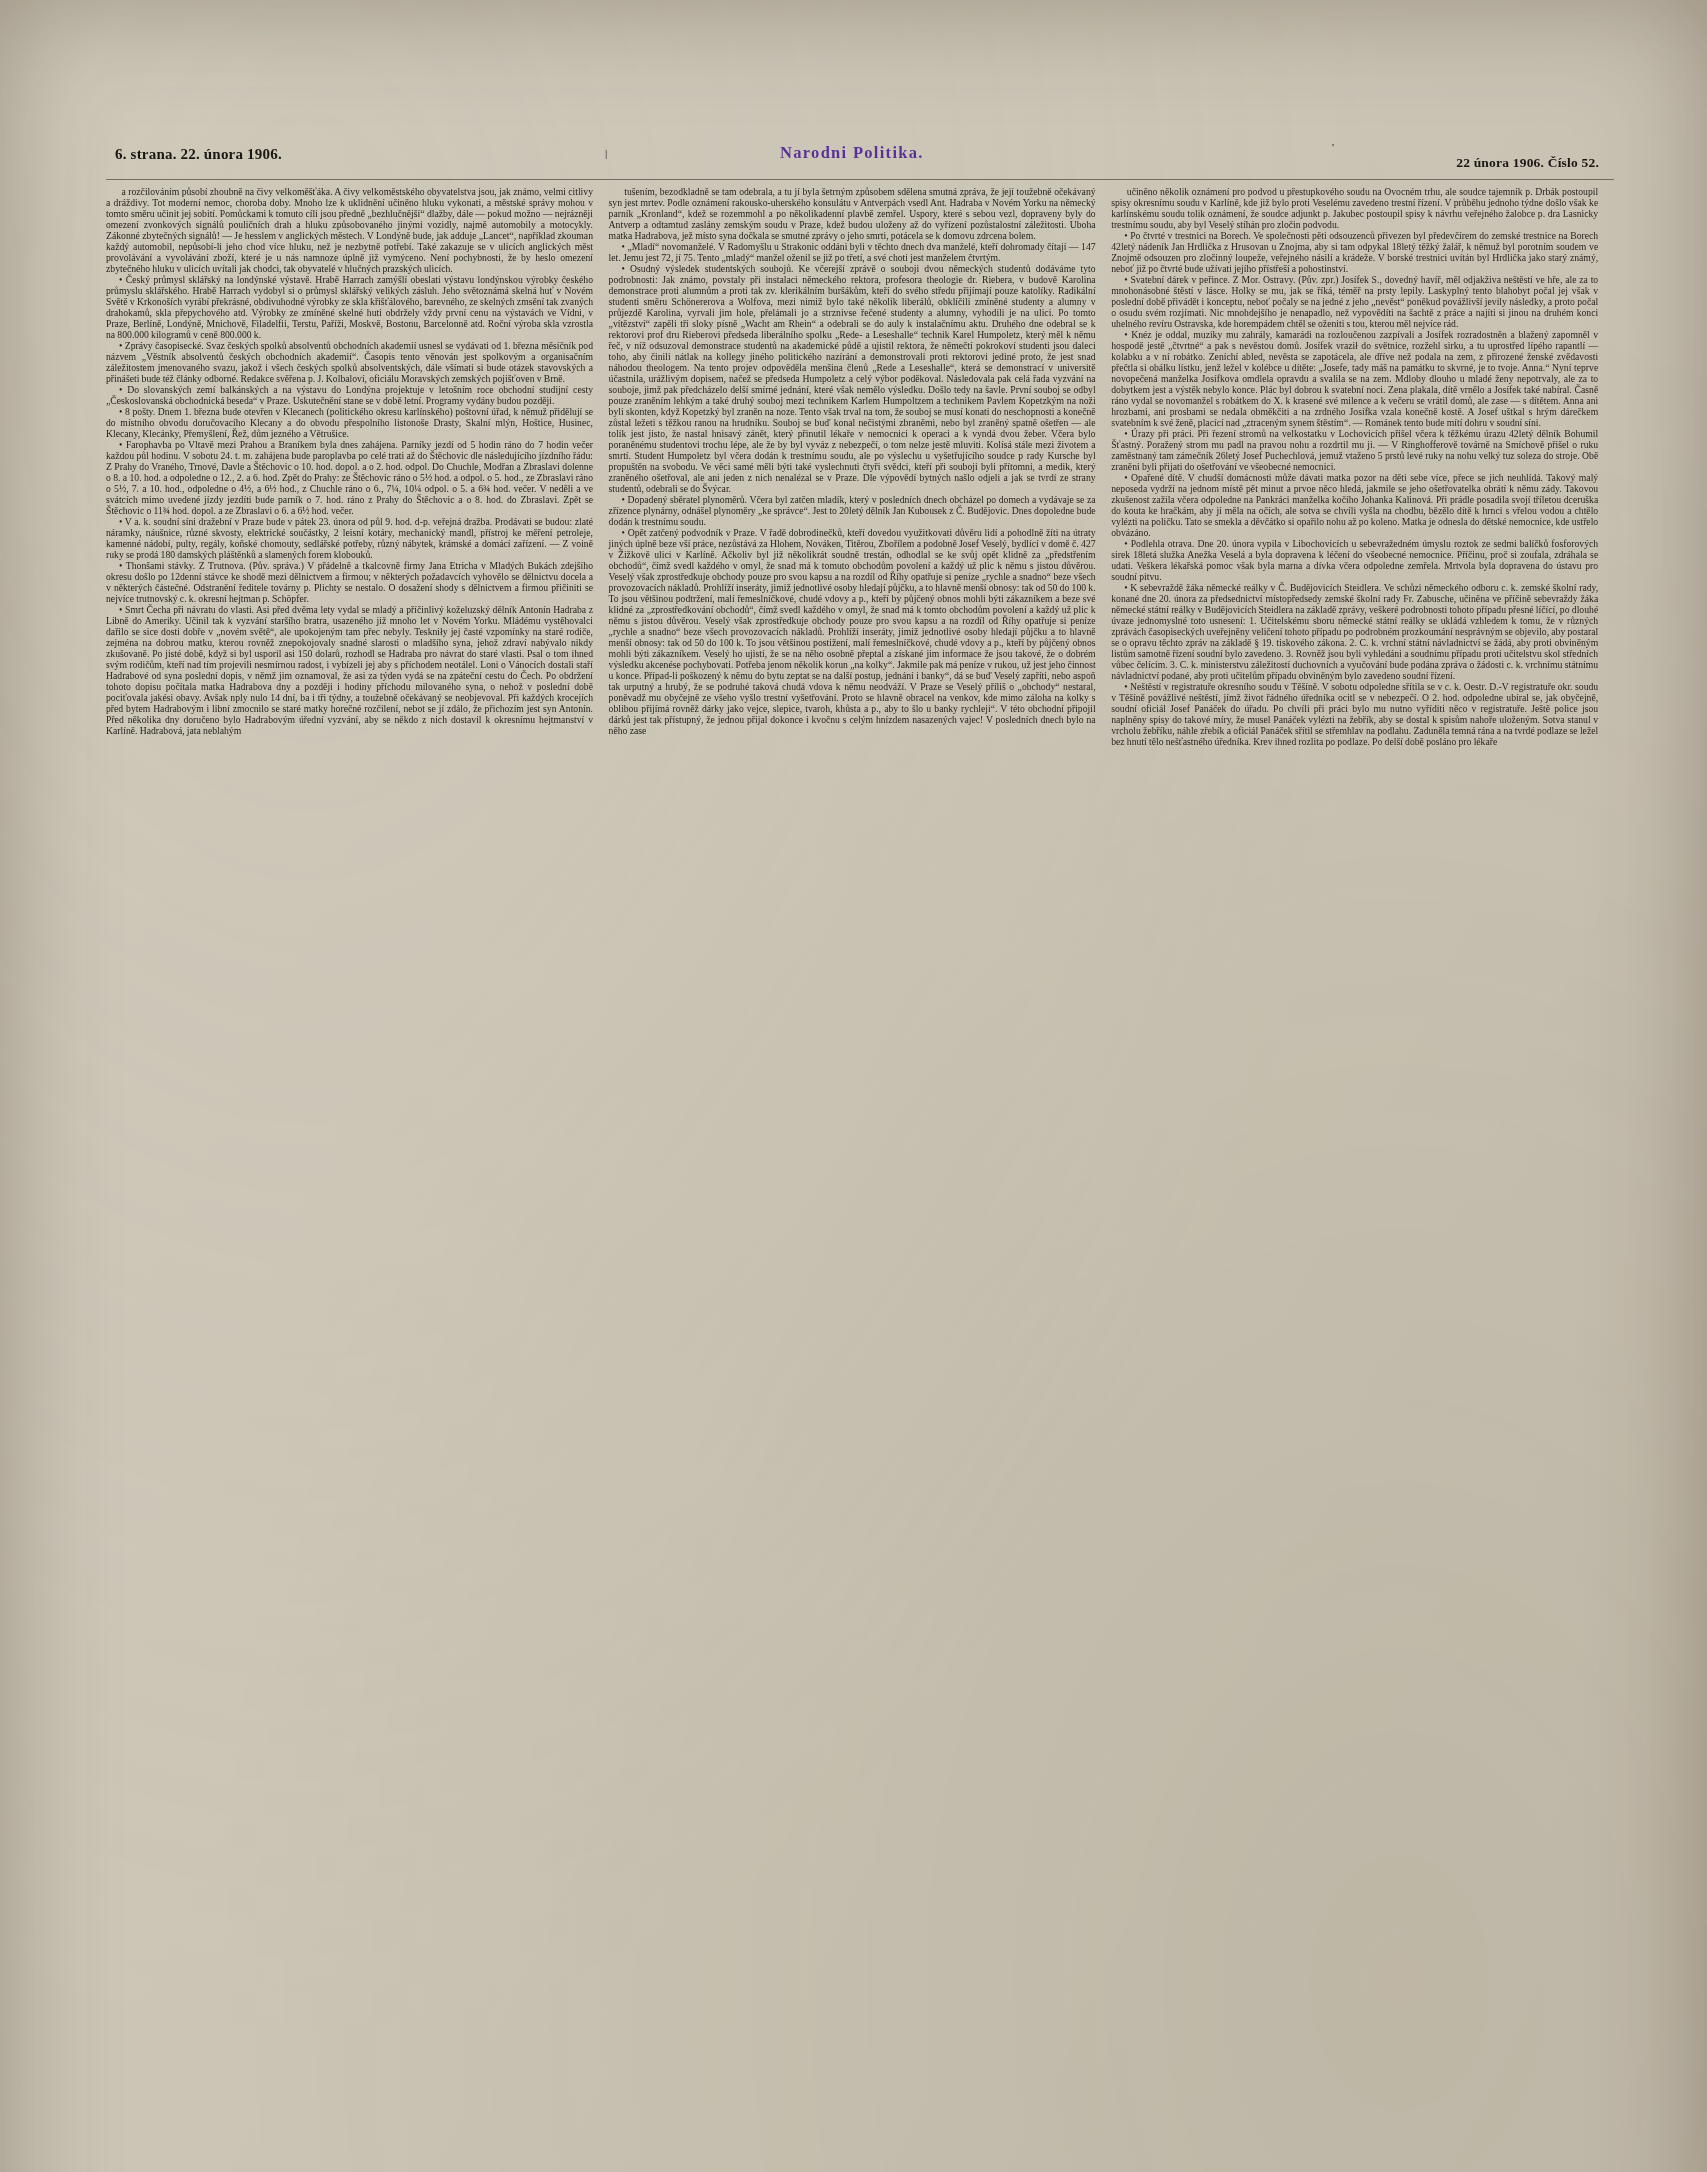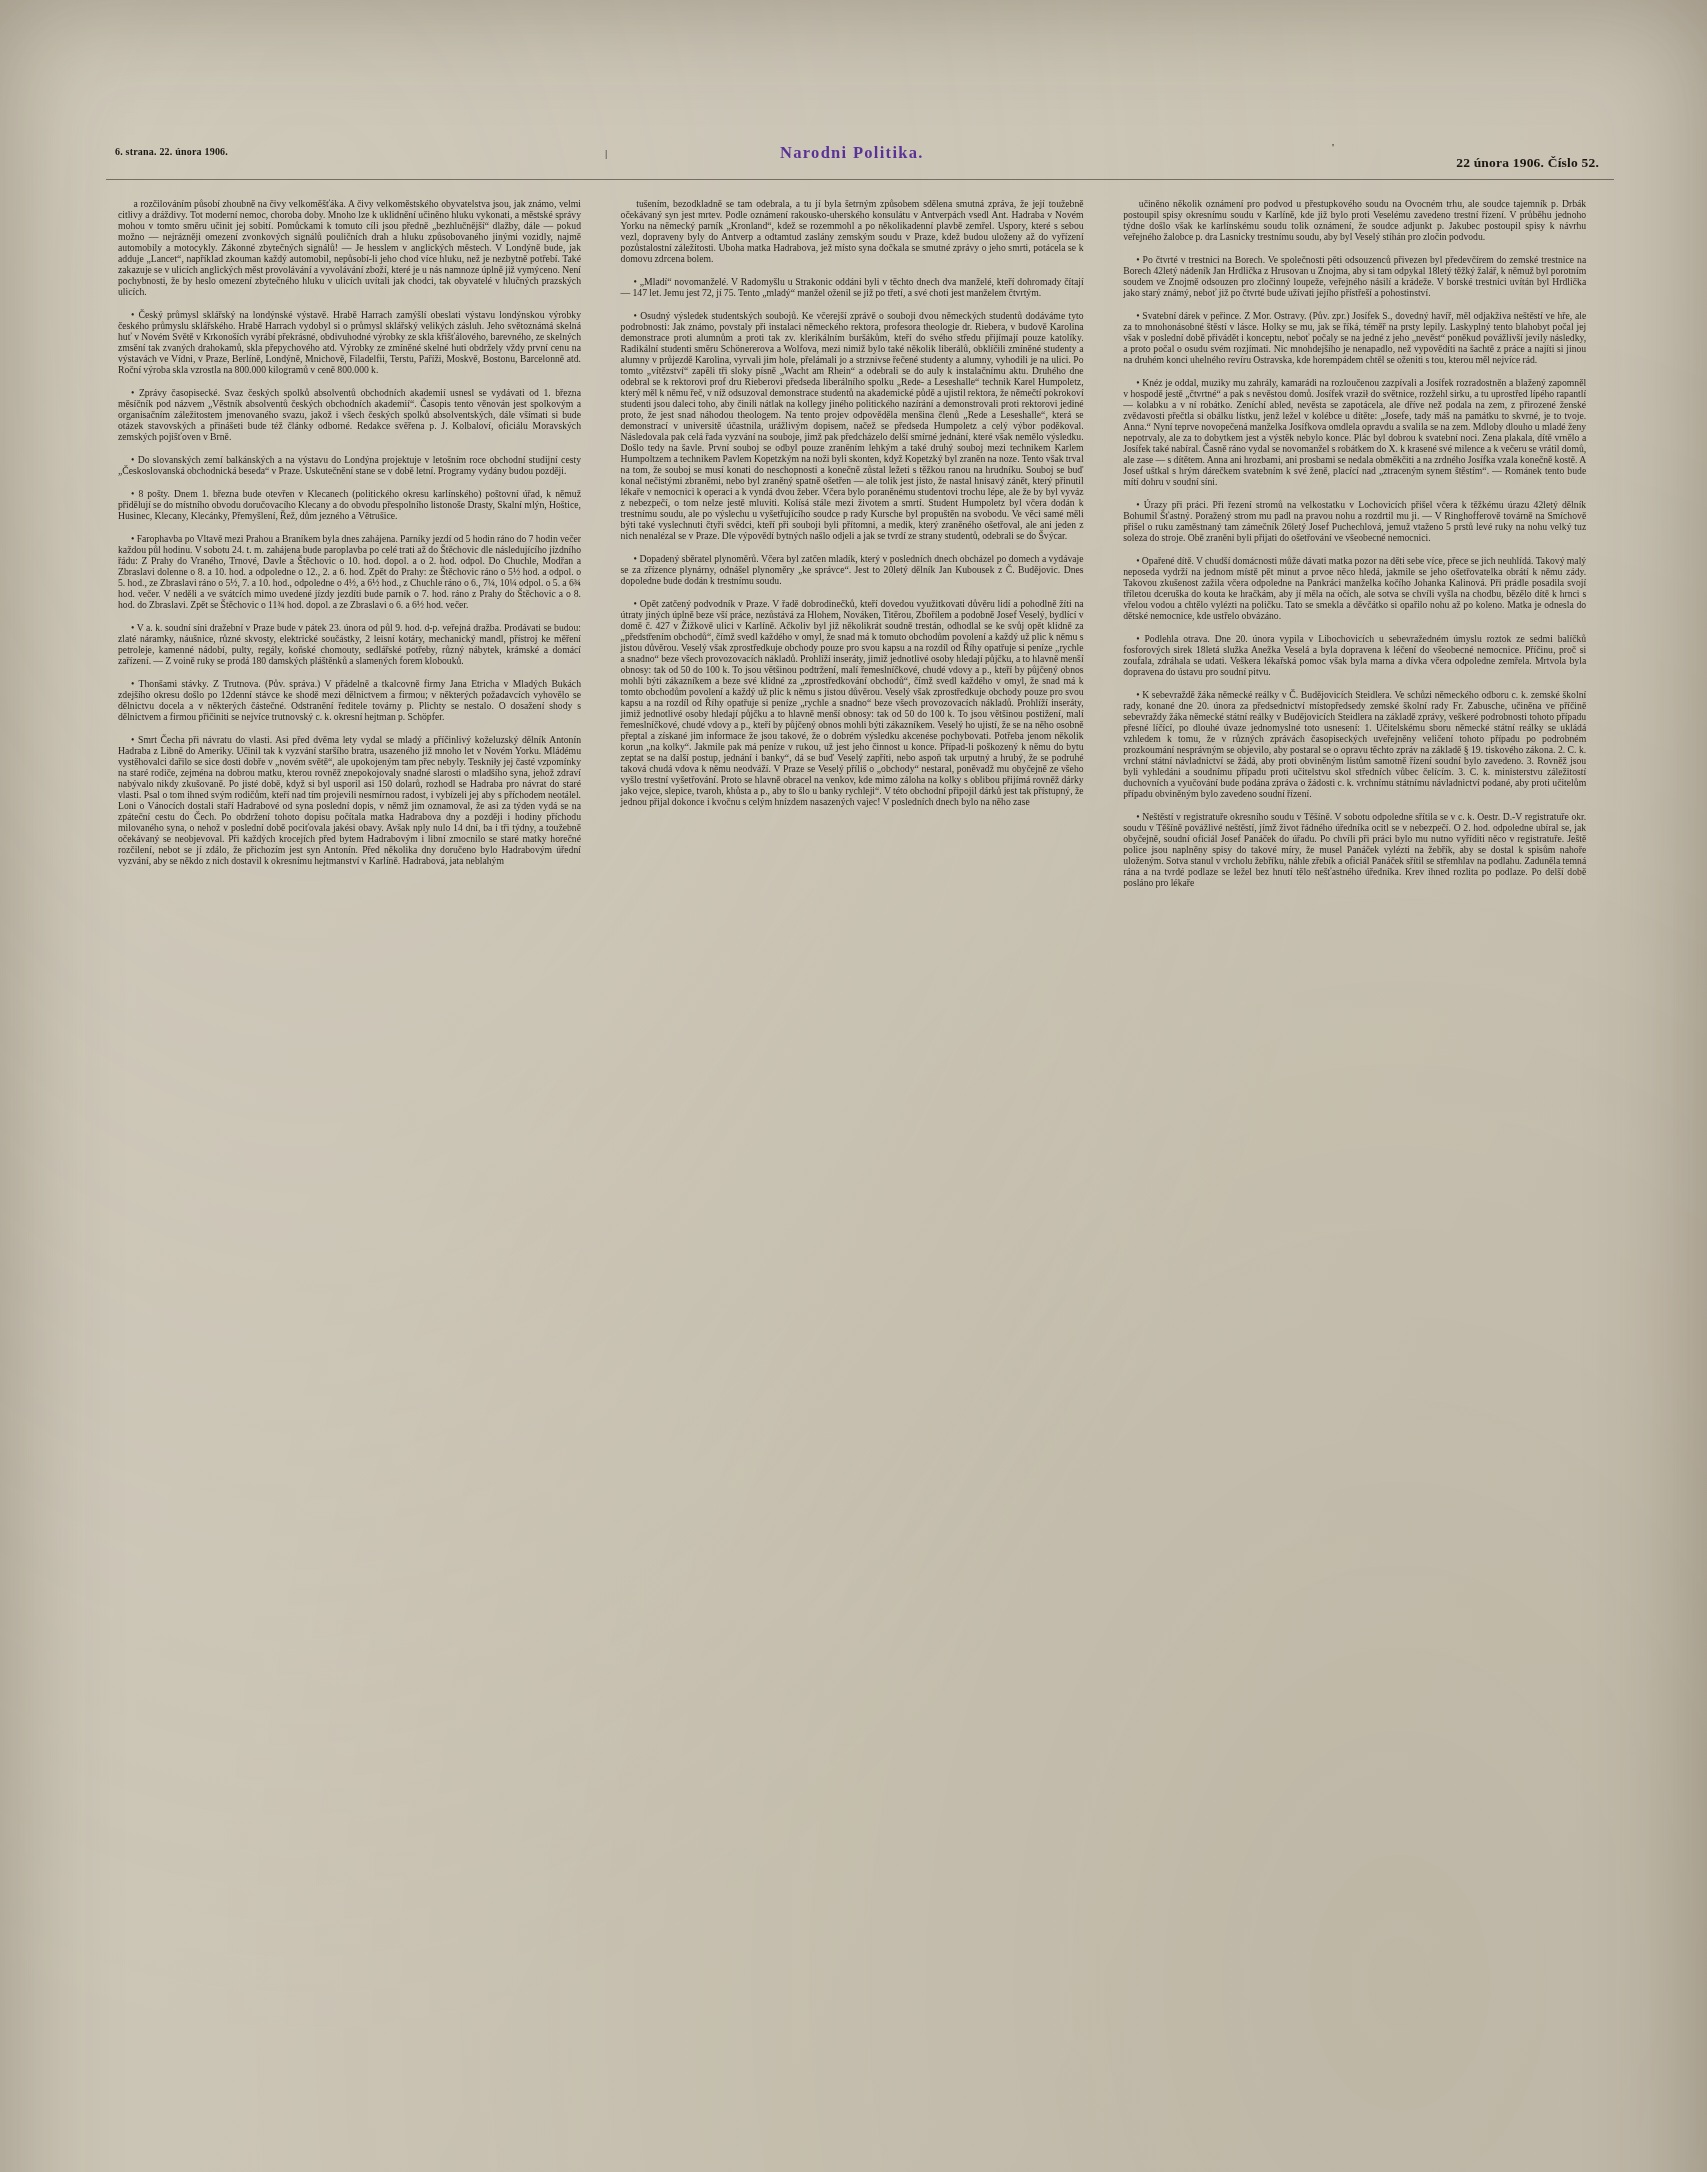--- a/index.html
+++ b/index.html
@@ -49,21 +49,21 @@
     width: 1564px;
     height: 34px;
     font-size: 13px;
     letter-spacing: 0.2px;
   }
   .masthead .left {
     position: absolute;
     left: 39px;
     top: 2.6px;
     font-weight: bold;
-    font-size: 10px;
+    font-size: 15px;
   }
   .masthead .center {
     position: absolute;
     left: 704px;
     top: 0px;
     font-weight: bold;
     font-size: 16.5px;
     letter-spacing: 1.3px;
     font-family: "Liberation Serif", serif;
     color: #4c1d95;
@@ -109,21 +109,21 @@
   }
   .col {
     width: 487px;
     font-size: 9.7px;
     line-height: 11px;
     text-align: justify;
     hyphens: auto;
     word-spacing: -0.2px;
   }
   .col p {
-    margin: 12px;
+    margin: 0;
     text-indent: 15.6px;
   }
   .col p.bullet { text-indent: 13px; }
   
   .col:nth-child(1) { opacity: 0.97; }
   .col:nth-child(2) { opacity: 0.96; }
   .col:nth-child(3) { opacity: 0.95; }
 </style>
 </head>
 <body>

